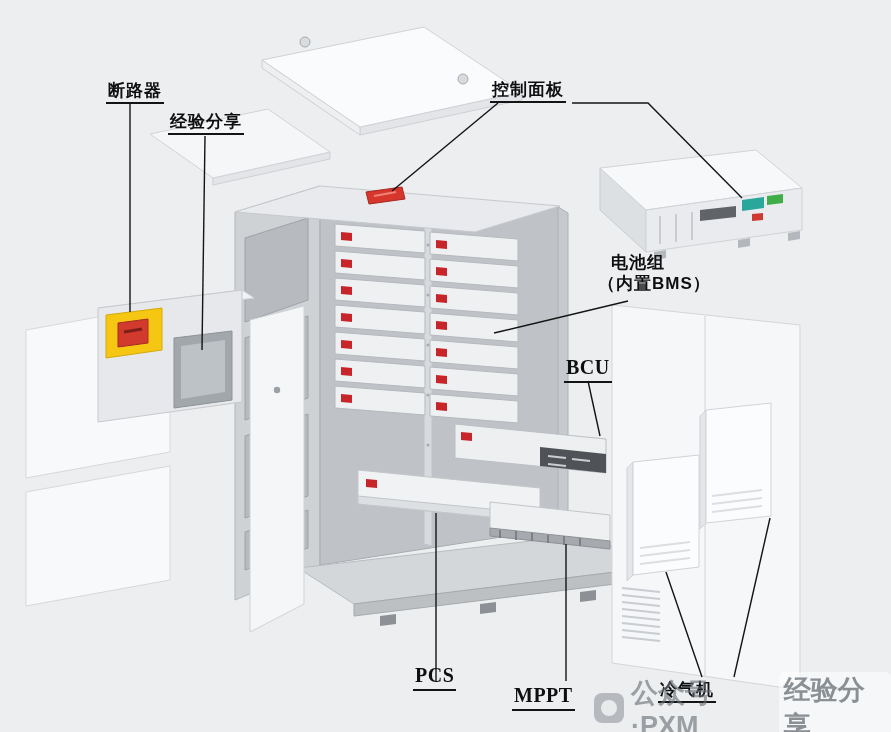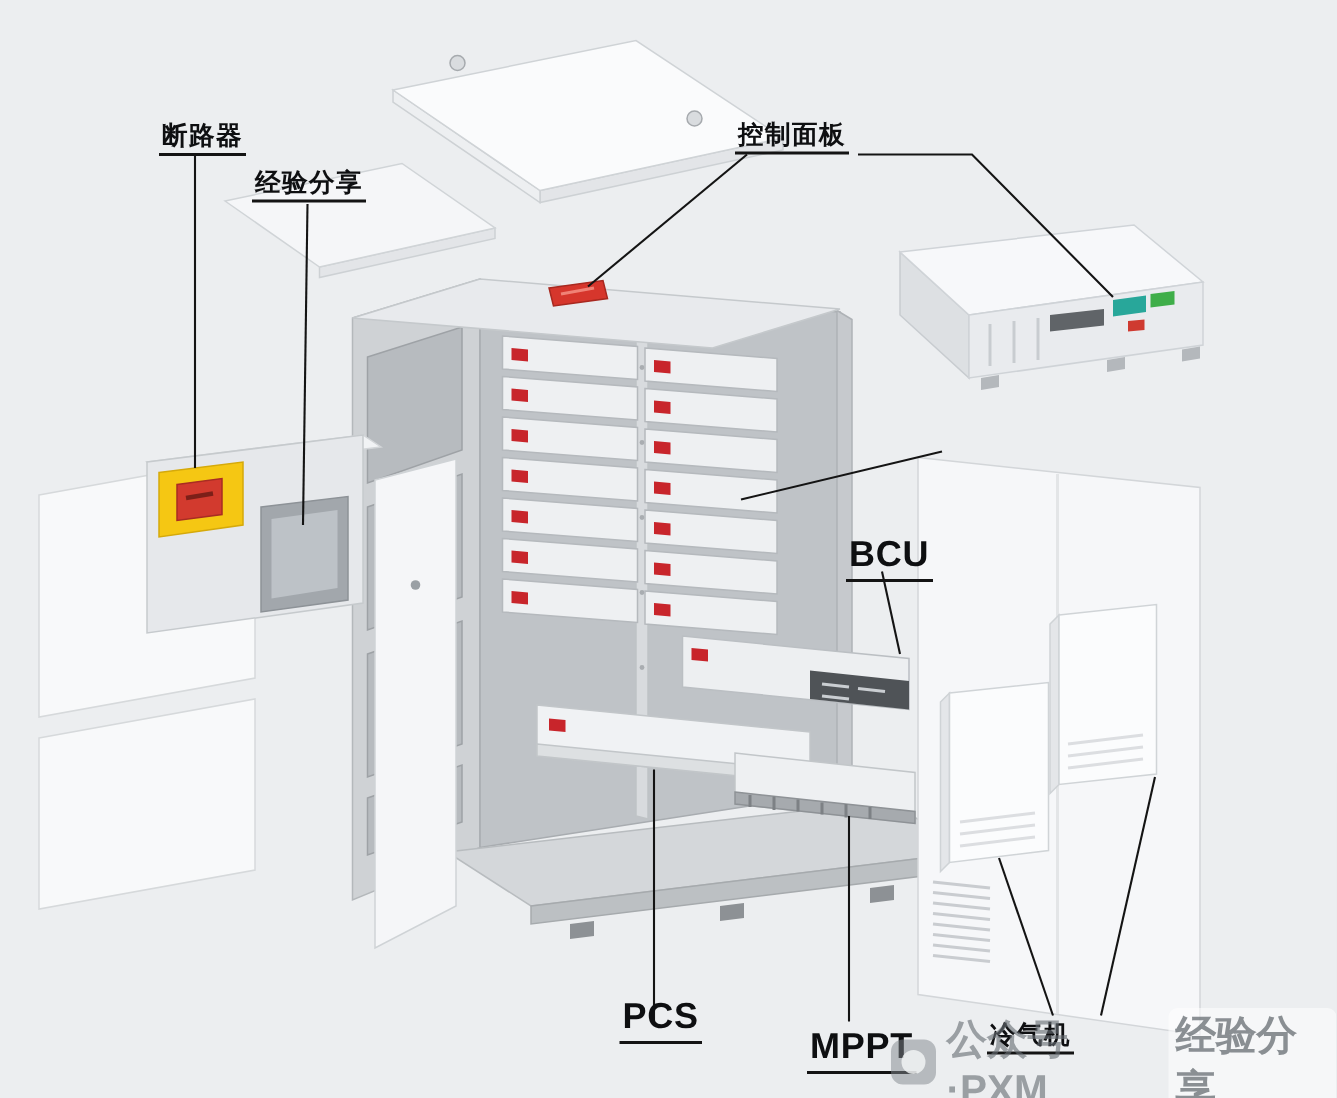--- a/index.html
+++ b/index.html
@@ -10,21 +10,21 @@
     overflow:hidden;
     font-family:"Liberation Sans","DejaVu Sans",sans-serif;
   }
   #scene{position:absolute;left:0;top:0;z-index:1;}
   .lbl{
     position:absolute;
     font-weight:700;font-size:17px;line-height:1.25;
     color:#0e0f11;letter-spacing:1px;white-space:nowrap;z-index:2;
   }
   .underl{border-bottom:2px solid #141414;padding:0 2px 1px 2px;}
-  .lbl-en{font-size:24px;letter-spacing:.5px;}
+  .lbl-en{font-size:20px;letter-spacing:.5px;font-family:Liberation Serif, serif;}
   .battery-lbl span{display:block;}
   .battery-lbl .indent{padding-left:13px;}
   .watermark{
     position:absolute;left:594px;top:672px;z-index:3;
     display:flex;align-items:center;gap:7px;pointer-events:none;
   }
   .wm-icon{width:30px;height:30px;border-radius:8px;background:rgba(128,134,140,.5);position:relative;flex:0 0 auto;}
   .wm-icon::after{content:"";position:absolute;left:7px;top:7px;right:7px;bottom:7px;border-radius:50%;background:rgba(245,247,248,.8);}
   .wm-text{font-weight:600;font-size:27px;color:rgba(104,110,116,.62);}
   .wm-highlight{font-weight:600;font-size:27px;color:rgba(96,102,108,.72);background:rgba(255,255,255,.55);border-radius:6px;padding:0 5px;}
@@ -211,24 +211,28 @@
       <polyline points="566,681 566,544"></polyline>
       <polyline points="702,677 666,572"></polyline>
       <polyline points="734,677 770,518"></polyline>
     </g>
   </svg>
 
   <div class="lbl underl" style="left:106px;top:80px">断路器</div>
   <div class="lbl underl" style="left:168px;top:111px">经验分享</div>
   <div class="lbl underl" style="left:490px;top:79px">控制面板</div>
 
+  <div class="lbl battery-lbl" style="left:598px;top:252px">
+    <span class="indent">电池组</span>
+    <span>（内置BMS）</span>
+  </div>
 
   <div class="lbl underl lbl-en" style="left:564px;top:355px">BCU</div>
   <div class="lbl underl lbl-en" style="left:413px;top:663px">PCS</div>
-  <div class="lbl underl lbl-en" style="left:538px;top:683px">MPPT</div>
+  <div class="lbl underl lbl-en" style="left:512px;top:683px">MPPT</div>
   <div class="lbl underl" style="left:658px;top:679px">冷气机</div>
 
   <div class="watermark">
     <span class="wm-icon"></span>
     <span class="wm-text">公众号·PXM</span>
     <span class="wm-highlight">经验分享</span>
   </div>
 
 </div>
 

